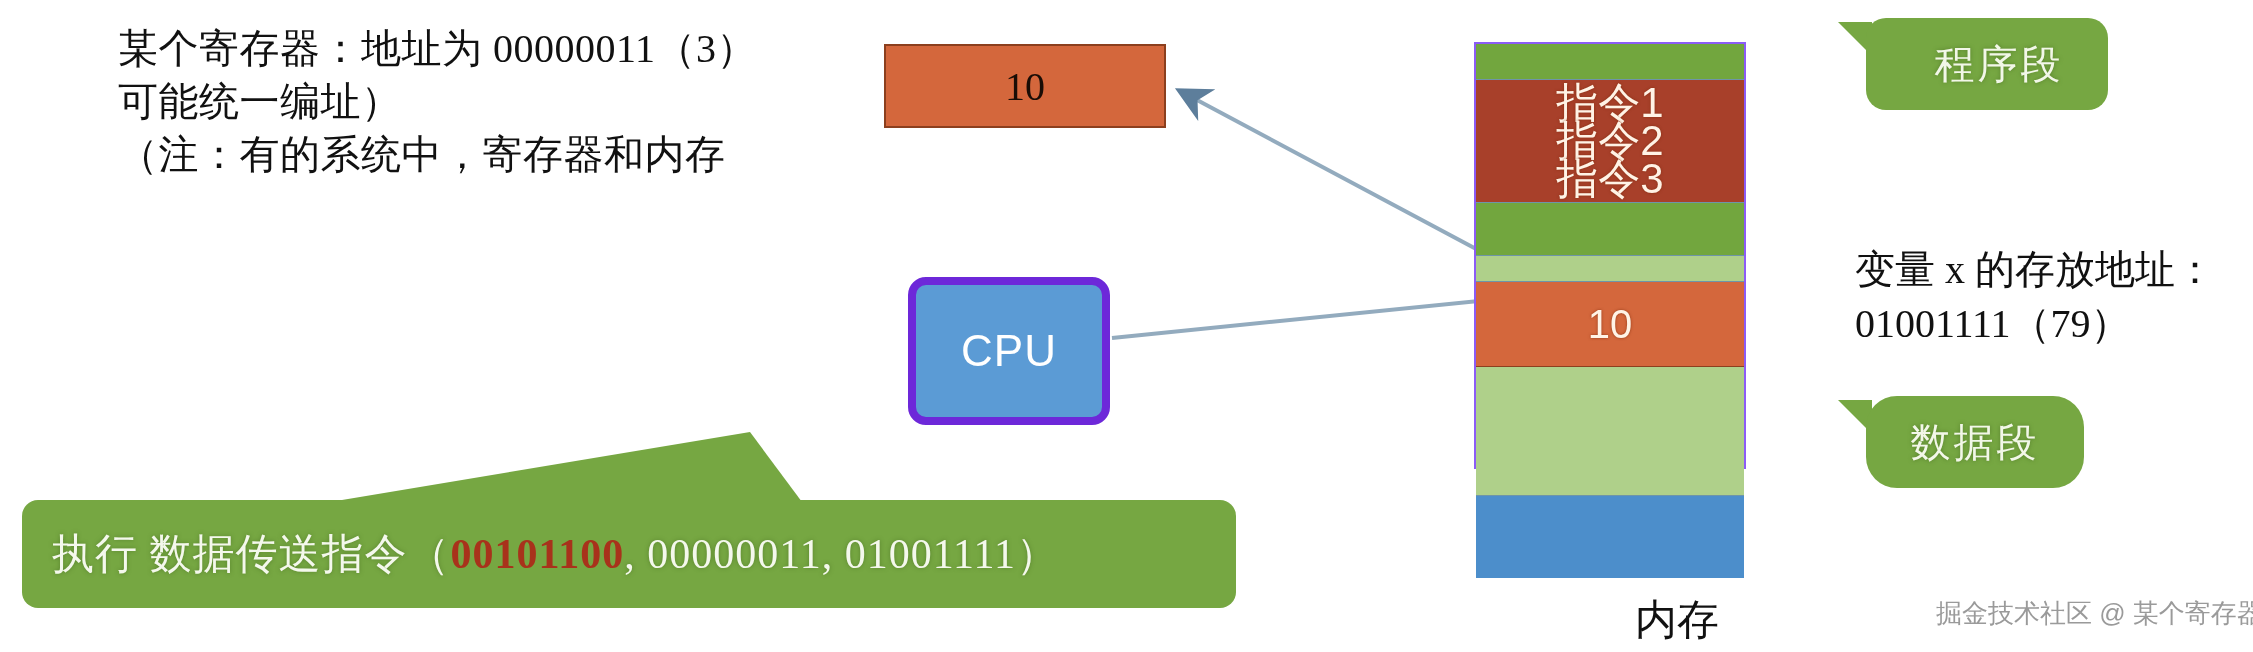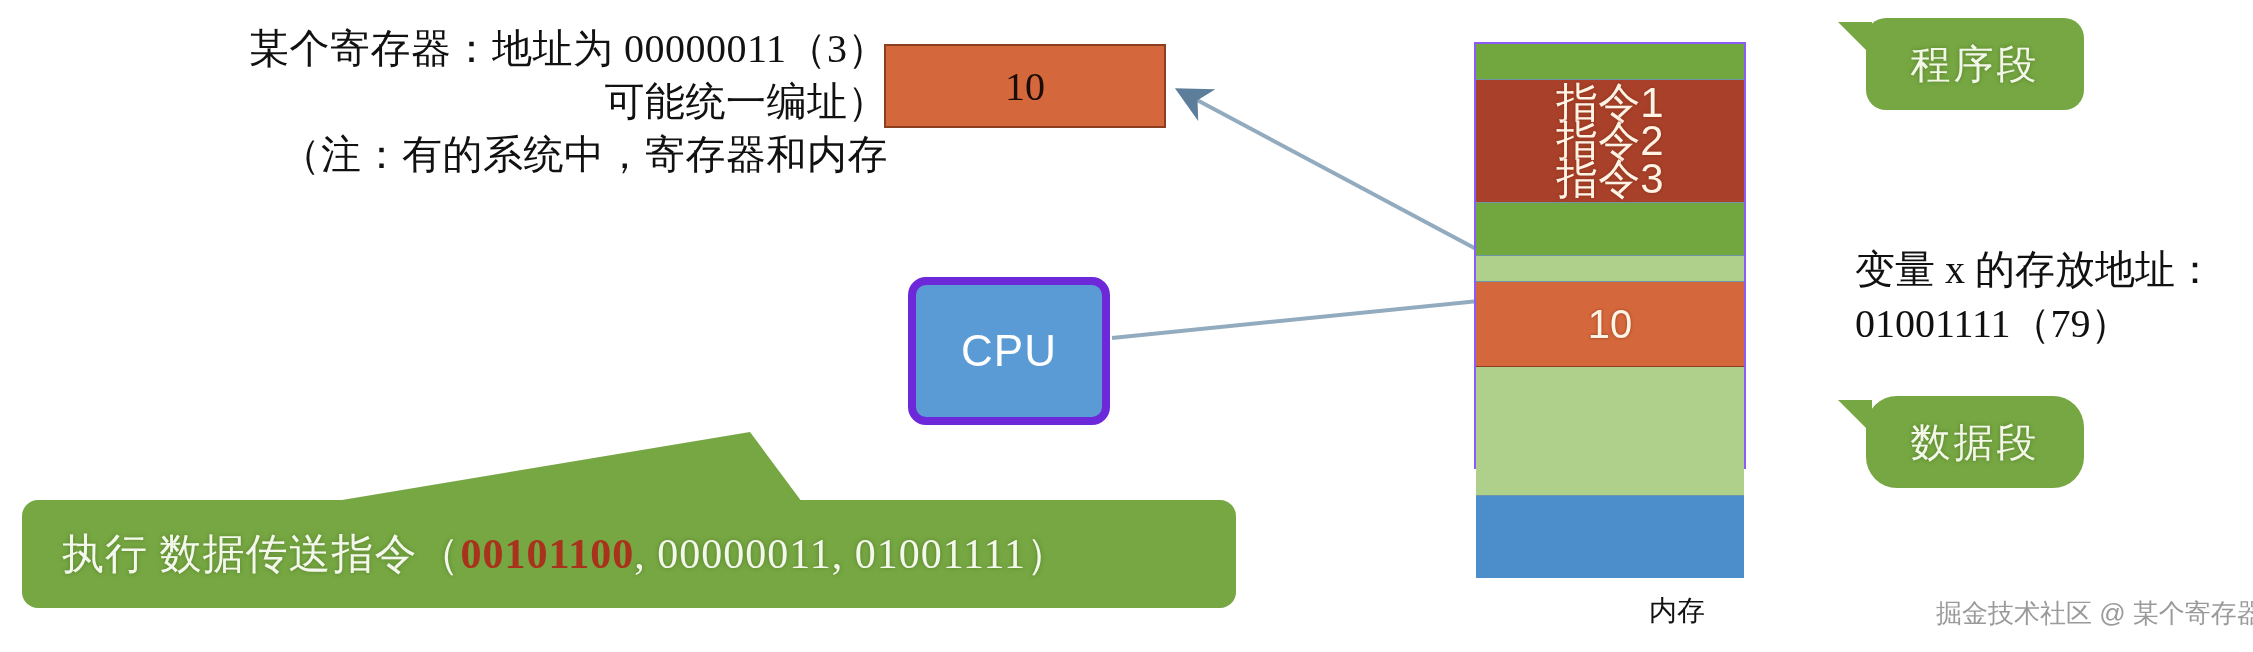--- a/index.html
+++ b/index.html
@@ -9,21 +9,21 @@
   }
   .stage{position:absolute;left:0;top:0;width:2253px;height:652px;}
 
   
   #note-block{
     position:absolute;left:118px;top:22px;width:770px;
     font-family:"Liberation Serif","DejaVu Serif",serif;
     font-size:40px;line-height:53px;color:#111111;
     letter-spacing:0.5px;white-space:nowrap;
   }
-  #note-block div{height:53px;text-align:right;}
+  #note-block div{height:53px;}
 
   
   #register-box{
     position:absolute;left:884px;top:44px;width:282px;height:84px;
     background:#D4673C;border:2px solid #8C3F1E;
     display:flex;align-items:center;justify-content:center;
     box-sizing:border-box;
   }
   #register-box .val{
     font-family:"Liberation Serif","DejaVu Serif",serif;
@@ -66,32 +66,32 @@
   .instr-lines{
     display:flex;flex-direction:column;align-items:center;
     line-height:38px;
   }
   .instr-lines span{display:block;}
 
   
   #memory-caption{
     position:absolute;left:1541px;top:592px;width:272px;text-align:center;
     font-family:"Liberation Serif","DejaVu Serif",serif;
-    font-size:28px;color:#111111;
+    font-size:42px;color:#111111;
   }
 
   
   .callout{
     position:absolute;background:#76A742;border-radius:20px;
     display:flex;align-items:center;justify-content:center;
     font-family:"Liberation Serif","DejaVu Serif",serif;
     font-size:40px;color:#F2F7E8;letter-spacing:3px;
     text-shadow:0 0 4px rgba(60,95,25,.55);
   }
-  #callout-program{left:1866px;top:18px;width:218px;height:92px;}
+  #callout-program{left:1866px;top:18px;width:218px;height:92px;padding-left:24px;}
   #callout-data   {left:1866px;top:396px;width:218px;height:92px;border-radius:31px;}
   .callout-tail{position:absolute;width:0;height:0;}
   
   #tail-program{
     left:1838px;top:22px;
     border-top:0 solid transparent;
     border-bottom:34px solid transparent;
     border-right:34px solid #76A742;
   }
   #tail-data{
@@ -106,21 +106,21 @@
     position:absolute;left:1855px;top:243px;width:400px;
     font-family:"Liberation Serif","DejaVu Serif",serif;
     font-size:40px;line-height:54px;color:#111111;white-space:nowrap;
   }
 
   
   #instruction-banner{
     position:absolute;left:22px;top:500px;width:1214px;height:108px;
     background:#76A742;border-radius:16px;
     display:flex;align-items:center;
-    box-sizing:border-box;padding-left:40px;
+    box-sizing:border-box;padding-left:30px;
   }
   #instruction-banner .btxt{
     font-family:"Liberation Serif","DejaVu Serif",serif;
     font-size:42px;color:#F4F8EC;white-space:nowrap;letter-spacing:1px;
     text-shadow:0 0 4px rgba(60,95,25,.5);
   }
   #instruction-banner .opcode{color:#A8321B;text-shadow:none;font-weight:600;}
   
   #banner-tail{
     position:absolute;left:330px;top:432px;width:0;height:0;

